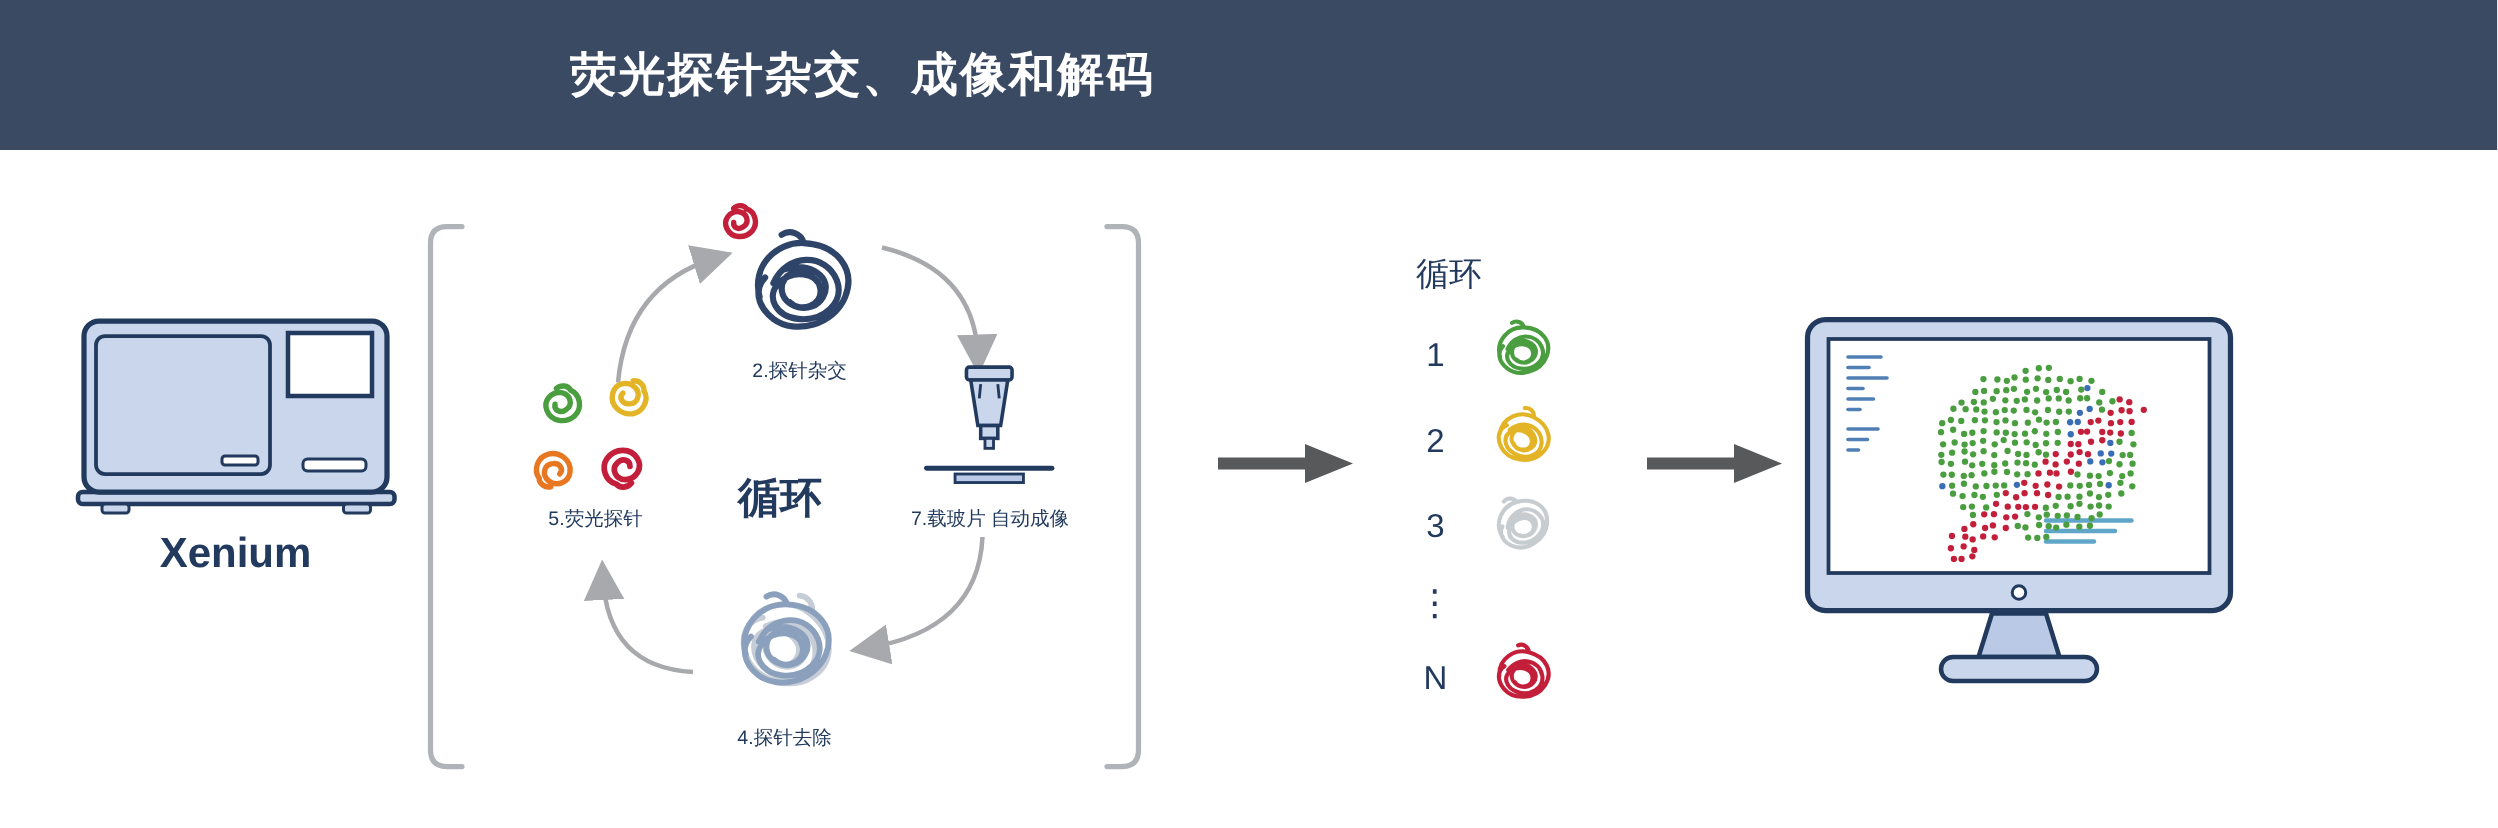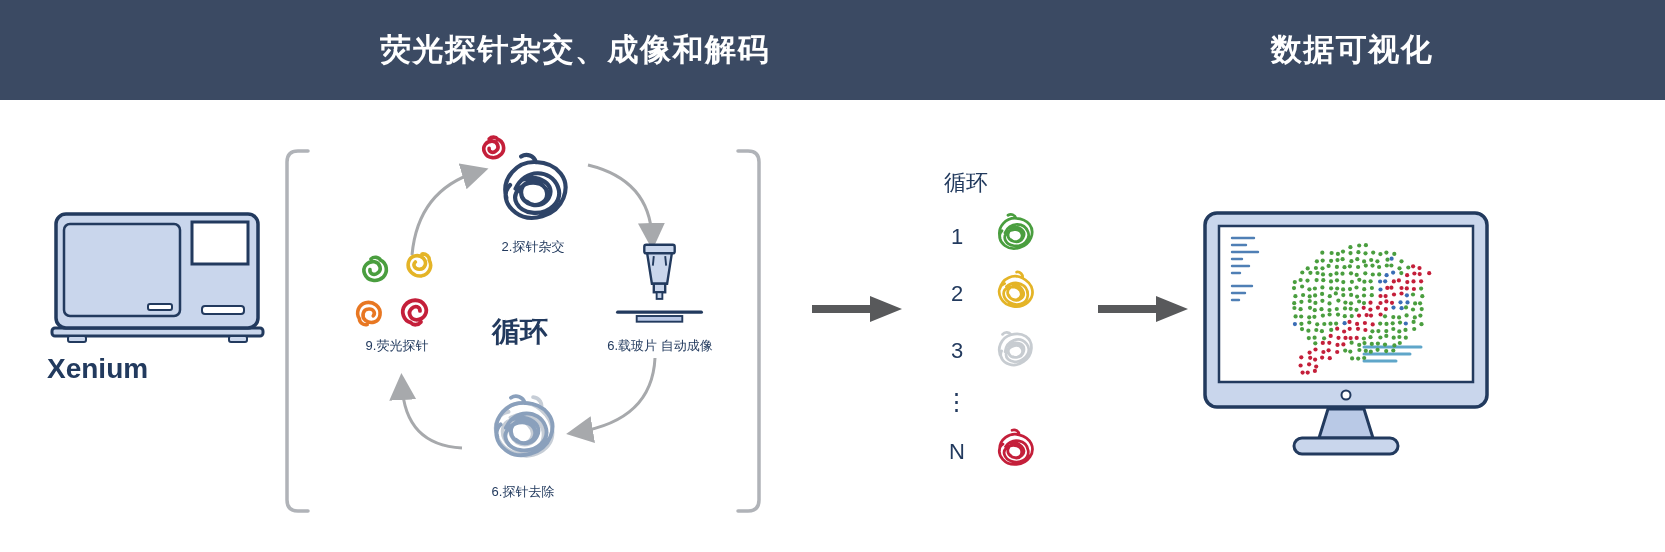--- a/index.html
+++ b/index.html
@@ -6,21 +6,21 @@
   html,body{background:#ffffff}
   body{font-family:"Liberation Sans","DejaVu Sans",sans-serif}
   .canvas{position:relative;width:1665px;height:552px;background:#fff;overflow:hidden}
   .abs{position:absolute}
 
   .header{left:0;top:0;width:1665px;height:100px;background:var(--header-bg,#3b4a63)}
   .header-title{position:absolute;top:50%;transform:translate(-50%,-50%);color:#fff;
     font-weight:bold;font-size:31px;letter-spacing:1.5px;white-space:nowrap}
 
   .navy-text{color:var(--navy,#223a5e)}
-  .machine-label{width:220px;font-weight:bold;font-size:28px;line-height:1.18}
+  .machine-label{width:220px;text-align:center;font-weight:bold;font-size:28px;line-height:1.18}
   .step-label{transform:translateX(-50%);font-size:13px;white-space:nowrap}
   .center-label{transform:translateX(-50%);font-size:28px;font-weight:bold;white-space:nowrap}
   .col-title{transform:translateX(-50%);font-size:22px;white-space:nowrap}
   .col-num{transform:translateX(-50%);font-size:22px;white-space:nowrap}
   .col-dots{transform:translateX(-50%);font-size:24px;letter-spacing:1px}
 
   svg{display:block;overflow:visible}
   use{fill:none;stroke-linecap:round;stroke-linejoin:round}
 
   .s-navy{stroke:var(--navy,#223a5e)}
@@ -57,21 +57,20 @@
       <path id="curl" d="M31,7 C37,12 36,22 29,26 C21,30 11,26 10,17 C9,9 17,4 24,7 C30,10 30,18 24,20 C19,22 15,18 17,14
                          M31,7 C30,3 25,1 21,3"></path>
       <marker id="arrowhead" markerWidth="10" markerHeight="10" refX="5" refY="4.5" orient="auto">
         <path d="M0,0 L9,4.5 L0,9 Z" class="f-curve"></path>
       </marker>
     </defs>
   </svg>
 
   <div class="abs header">
     <span class="header-title" style="left:575px">荧光探针杂交、成像和解码</span>
-    <span class="header-title" style="left:1352px">数据可视化</span>
   </div>
 
   <svg class="abs" style="left:50px;top:210px" width="215" height="135" viewBox="0 0 215 135">
     <rect x="2" y="118" width="211" height="8" rx="3" class="f-lb s-navy" stroke-width="3"></rect>
     <rect x="18" y="126" width="18" height="6" rx="2" class="f-lb s-navy" stroke-width="2"></rect>
     <rect x="179" y="126" width="18" height="6" rx="2" class="f-lb s-navy" stroke-width="2"></rect>
     <rect x="6" y="4" width="202" height="114" rx="10" class="f-lb s-navy" stroke-width="3.5"></rect>
     <rect x="14" y="14" width="116" height="92" rx="6" class="f-none s-navy" stroke-width="2.5"></rect>
     <rect x="142" y="12" width="56" height="42" class="f-white s-navy" stroke-width="3"></rect>
     <rect x="98" y="94" width="24" height="6" rx="2" class="f-white s-navy" stroke-width="2"></rect>
@@ -102,21 +101,21 @@
     <svg class="abs" style="left:46px;top:2px;transform:rotate(20deg)" width="36" height="36" viewBox="0 0 40 40">
       <use href="#curl" class="s-yellow" stroke-width="4"></use>
     </svg>
     <svg class="abs" style="left:2px;top:44px;transform:rotate(195deg)" width="36" height="36" viewBox="0 0 40 40">
       <use href="#curl" class="s-orange" stroke-width="4"></use>
     </svg>
     <svg class="abs" style="left:44px;top:40px;transform:rotate(155deg)" width="38" height="38" viewBox="0 0 40 40">
       <use href="#curl" class="s-red" stroke-width="4"></use>
     </svg>
   </div>
-  <div class="abs navy-text step-label" style="left:397px;top:337px">9.荧光探针</div>
+  <div class="abs navy-text step-label" style="left:397px;top:337px">5.荧光探针</div>
 
   <svg class="abs" style="left:477px;top:136px;transform:rotate(-20deg)" width="32" height="32" viewBox="0 0 40 40">
     <use href="#curl" class="s-red" stroke-width="4.5"></use>
   </svg>
   <svg class="abs" style="left:488px;top:150px" width="92" height="82" viewBox="0 0 100 85">
     <use href="#tangle" class="s-blobnavy" stroke-width="4.5"></use>
   </svg>
   <div class="abs navy-text step-label" style="left:533px;top:238px">2.探针杂交</div>
 
   <div class="abs navy-text center-label" style="left:520px;top:313px">循环</div>
@@ -124,27 +123,27 @@
   <svg class="abs" style="left:612px;top:240px" width="95" height="95" viewBox="0 0 100 100">
     <rect x="34" y="5" width="32" height="9" rx="2" class="f-lb s-navy" stroke-width="2.5"></rect>
     <path d="M37,14 L63,14 L58,46 L42,46 Z" class="f-lb s-navy" stroke-width="2.5"></path>
     <rect x="44" y="46" width="12" height="9" class="f-lb s-navy" stroke-width="2.5"></rect>
     <rect x="47" y="55" width="6" height="7" class="f-lb s-navy" stroke-width="2"></rect>
     <line x1="44" y1="17" x2="43" y2="27" class="s-navy" stroke-width="2"></line>
     <line x1="56" y1="17" x2="57" y2="27" class="s-navy" stroke-width="2"></line>
     <line x1="6" y1="76" x2="94" y2="76" class="s-navy" stroke-width="3.5" stroke-linecap="round"></line>
     <rect x="26" y="80" width="48" height="6" class="f-lb2 s-navy" stroke-width="2"></rect>
   </svg>
-  <div class="abs navy-text step-label" style="left:660px;top:337px">6.载玻片 自动成像</div>
+  <div class="abs navy-text step-label" style="left:660px;top:337px">7.载玻片 自动成像</div>
 
   <svg class="abs" style="left:480px;top:392px" width="86" height="76" viewBox="0 0 100 85">
     <use href="#tangle" class="s-blobpale" stroke-width="4.5" transform="rotate(38 50 42)"></use>
     <use href="#tangle" class="s-bloblight" stroke-width="4.5"></use>
   </svg>
-  <div class="abs navy-text step-label" style="left:523px;top:483px">6.探针去除</div>
+  <div class="abs navy-text step-label" style="left:523px;top:483px">4.探针去除</div>
 
   <svg class="abs" style="left:812px;top:292px" width="92" height="34" viewBox="0 0 92 34">
     <polygon points="0,13 58,13 58,4 90,17 58,30 58,21 0,21" class="f-arrow"></polygon>
   </svg>
 
   <div class="abs">
     <div class="abs navy-text col-title" style="left:966px;top:168px">循环</div>
 
     <div>
       <div class="abs navy-text col-num" style="left:957px;top:224px">1</div>

